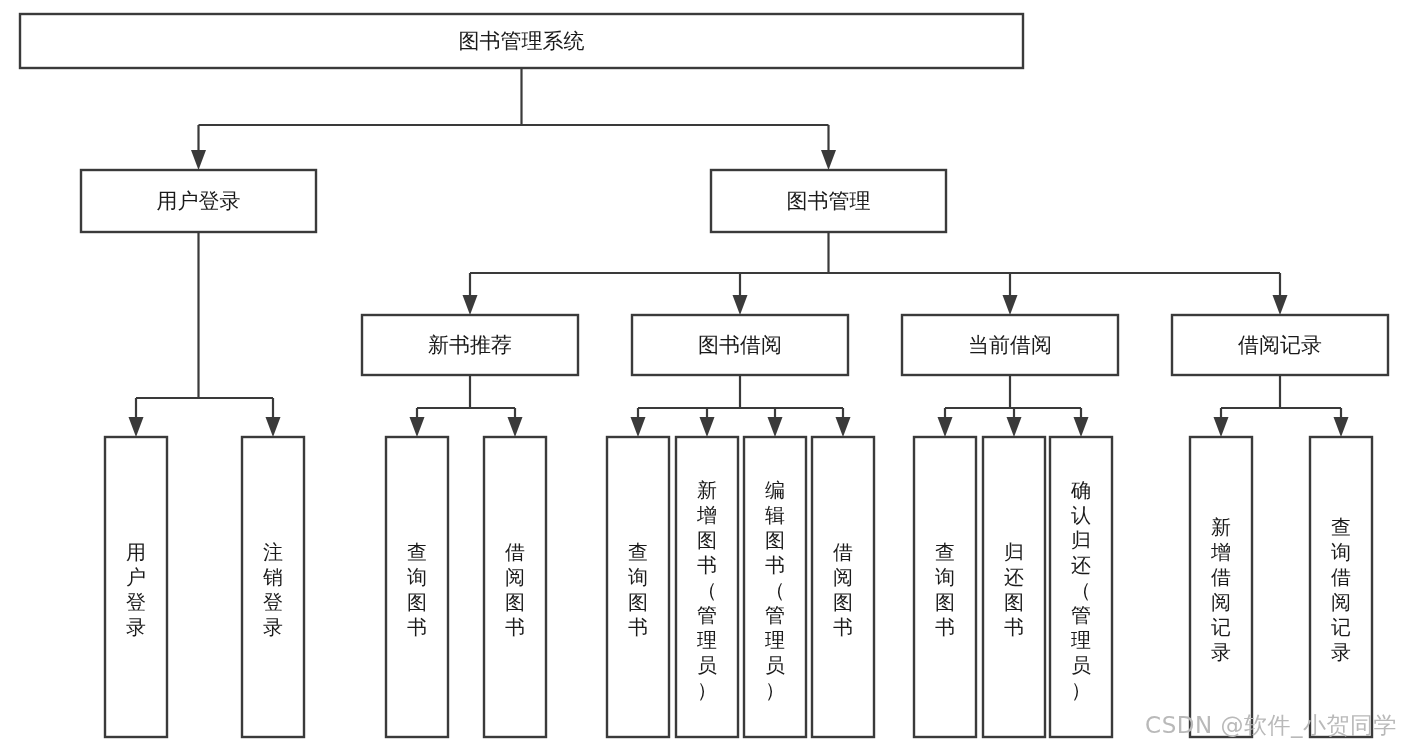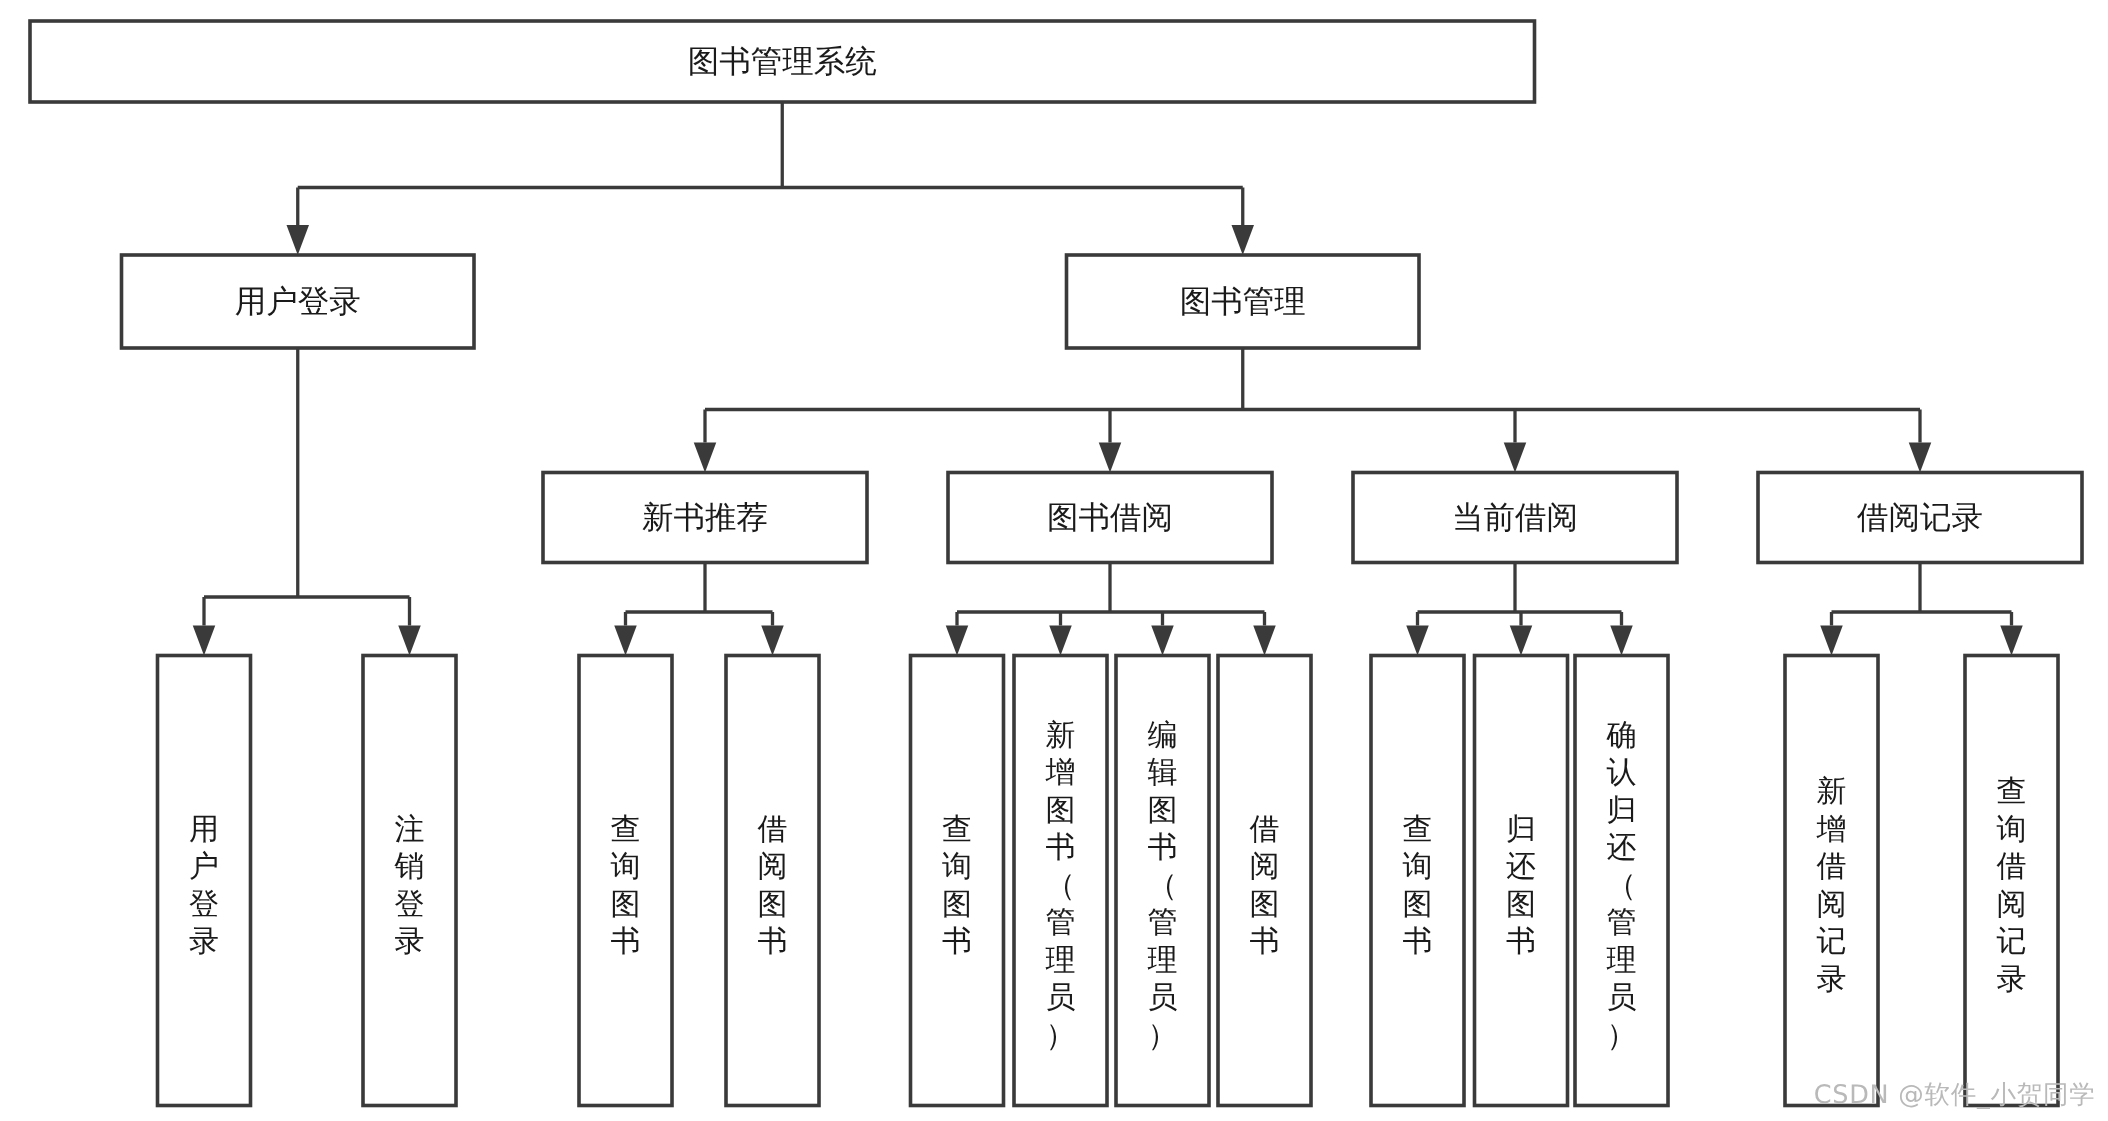--- a/index.html
+++ b/index.html
@@ -46,21 +46,21 @@
     font-family: "DejaVu Sans", "Liberation Sans", sans-serif;
     fill: #1a1a1a;
     font-size: 20px;
     text-anchor: middle;
   }
   .watermark {
     position: absolute;
     right: 8px;
     bottom: 6px;
     font-family: "DejaVu Sans", "Liberation Sans", sans-serif;
-    font-size: 17px;
+    font-size: 23px;
     color: #b9b9b9;
     letter-spacing: 0.5px;
     white-space: nowrap;
     pointer-events: none;
   }
 </style>
 </head>
 <body>
 
 <div id="diagram-root">

